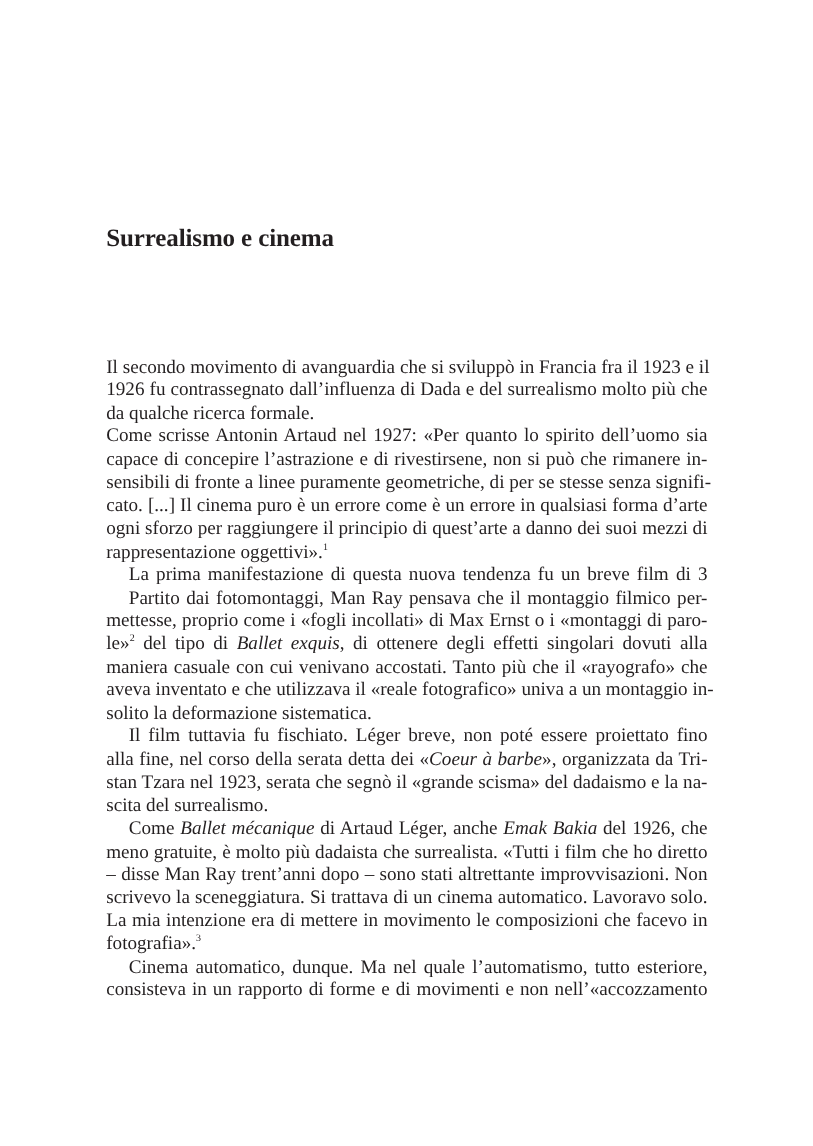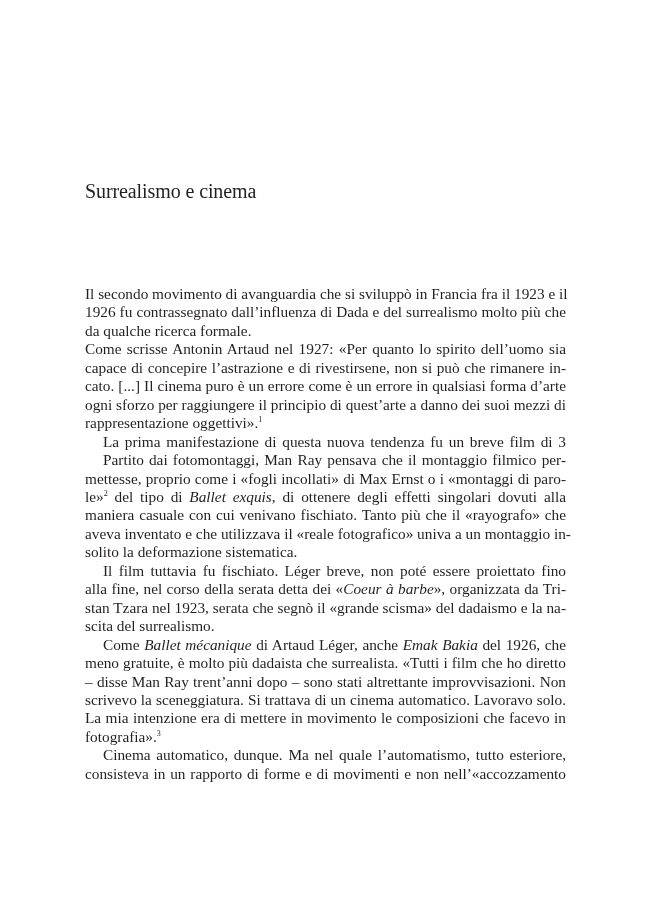--- a/index.html
+++ b/index.html
@@ -19,21 +19,21 @@
       position: absolute;
       left: 0; top: 0;
       width: 650px;
       height: 917px;
     }
     .chapter-title {
       position: absolute;
       left: 85px;
       top: 180px;
       font-size: 20px;
-      font-weight: normal;
+      font-weight: bold;
       margin: 0;
       letter-spacing: -0.1px;
       color: #231f20;
     }
     .body-text {
       position: absolute;
       left: 85px;
       top: 285px;
       width: 481px;
     }
@@ -76,34 +76,35 @@
 
     <p>
       <span class="line">Il secondo movimento di avanguardia che si sviluppò in Francia fra il 1923 e il</span>
       <span class="line">1926 fu contrassegnato dall’influenza di Dada e del surrealismo molto più che</span>
       <span class="line last">da qualche ricerca formale.</span>
     </p>
 
     <p>
       <span class="line">Come scrisse Antonin Artaud nel 1927: «Per quanto lo spirito dell’uomo sia</span>
       <span class="line">capace di concepire l’astrazione e di rivestirsene, non si può che rimanere in-</span>
+      <span class="line">sensibili di fronte a linee puramente geometriche, di per se stesse senza signifi-</span>
       <span class="line">cato. [...] Il cinema puro è un errore come è un errore in qualsiasi forma d’arte</span>
       <span class="line">ogni sforzo per raggiungere il principio di quest’arte a danno dei suoi mezzi di</span>
       <span class="line last"><span>rappresentazione oggettivi».</span><sup>1</sup></span>
     </p>
 
     <p>
       <span class="line first-indent">La prima manifestazione di questa nuova tendenza fu un breve film di 3</span>
     </p>
 
     <p>
       <span class="line first-indent">Partito dai fotomontaggi, Man Ray pensava che il montaggio filmico per-</span>
       <span class="line">mettesse, proprio come i «fogli incollati» di Max Ernst o i «montaggi di paro-</span>
       <span class="line"><span>le»</span><sup>2</sup><span> del tipo di </span><em>Ballet exquis</em><span>, di ottenere degli effetti singolari dovuti alla</span></span>
-      <span class="line">maniera casuale con cui venivano fischiato. Tanto più che il «rayografo» che</span>
+      <span class="line">maniera casuale con cui venivano accostati. Tanto più che il «rayografo» che</span>
       <span class="line">aveva inventato e che utilizzava il «reale fotografico» univa a un montaggio in-</span>
       <span class="line last">solito la deformazione sistematica.</span>
     </p>
 
     <p>
       <span class="line first-indent">Il film tuttavia fu fischiato. Léger breve, non poté essere proiettato fino</span>
       <span class="line"><span>alla fine, nel corso della serata detta dei «</span><em>Coeur à barbe</em><span>», organizzata da Tri-</span></span>
       <span class="line">stan Tzara nel 1923, serata che segnò il «grande scisma» del dadaismo e la na-</span>
       <span class="line last">scita del surrealismo.</span>
     </p>

